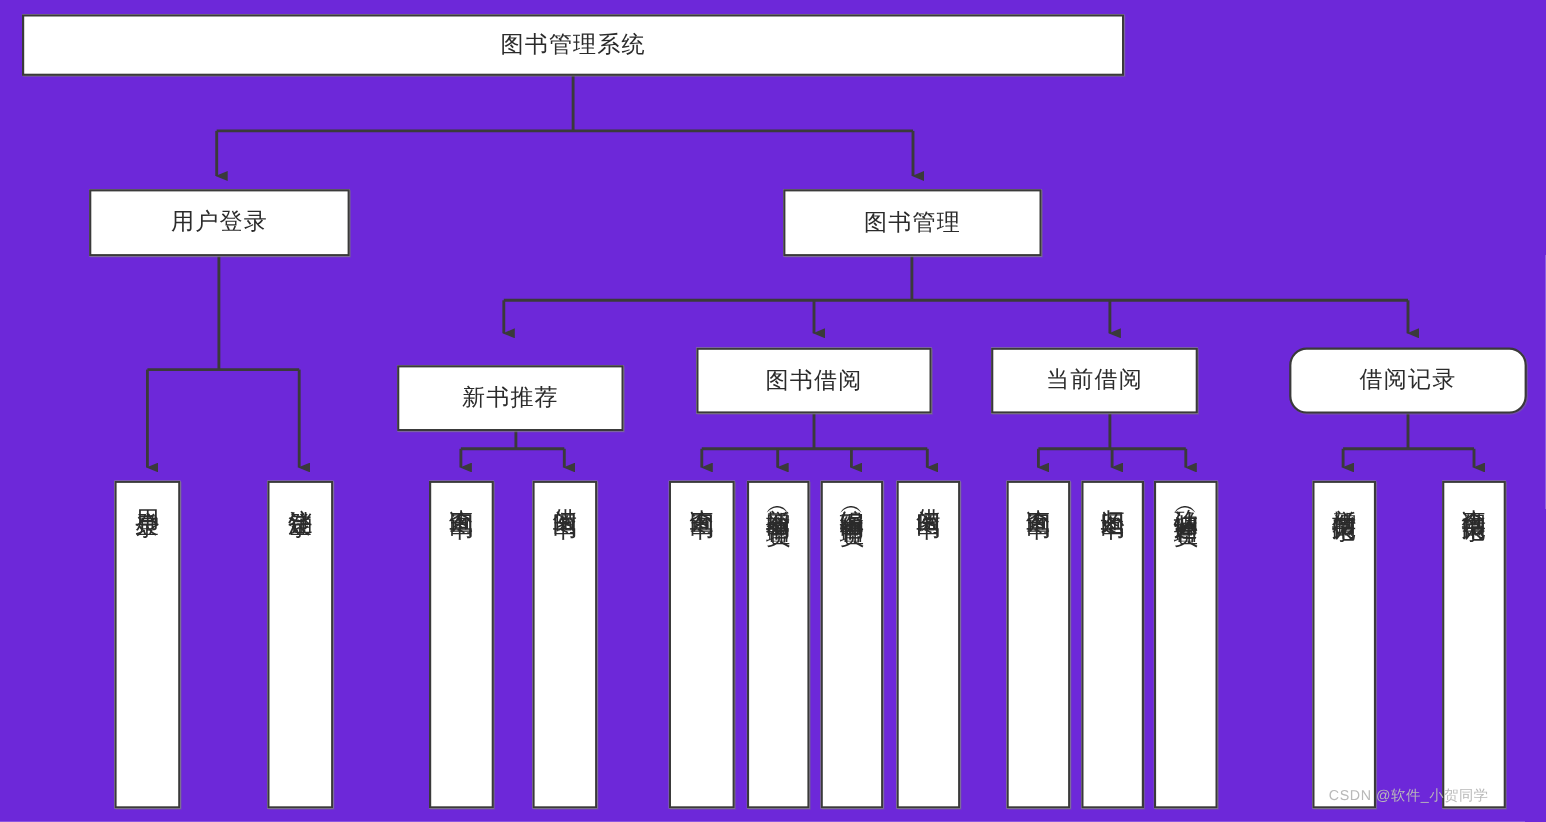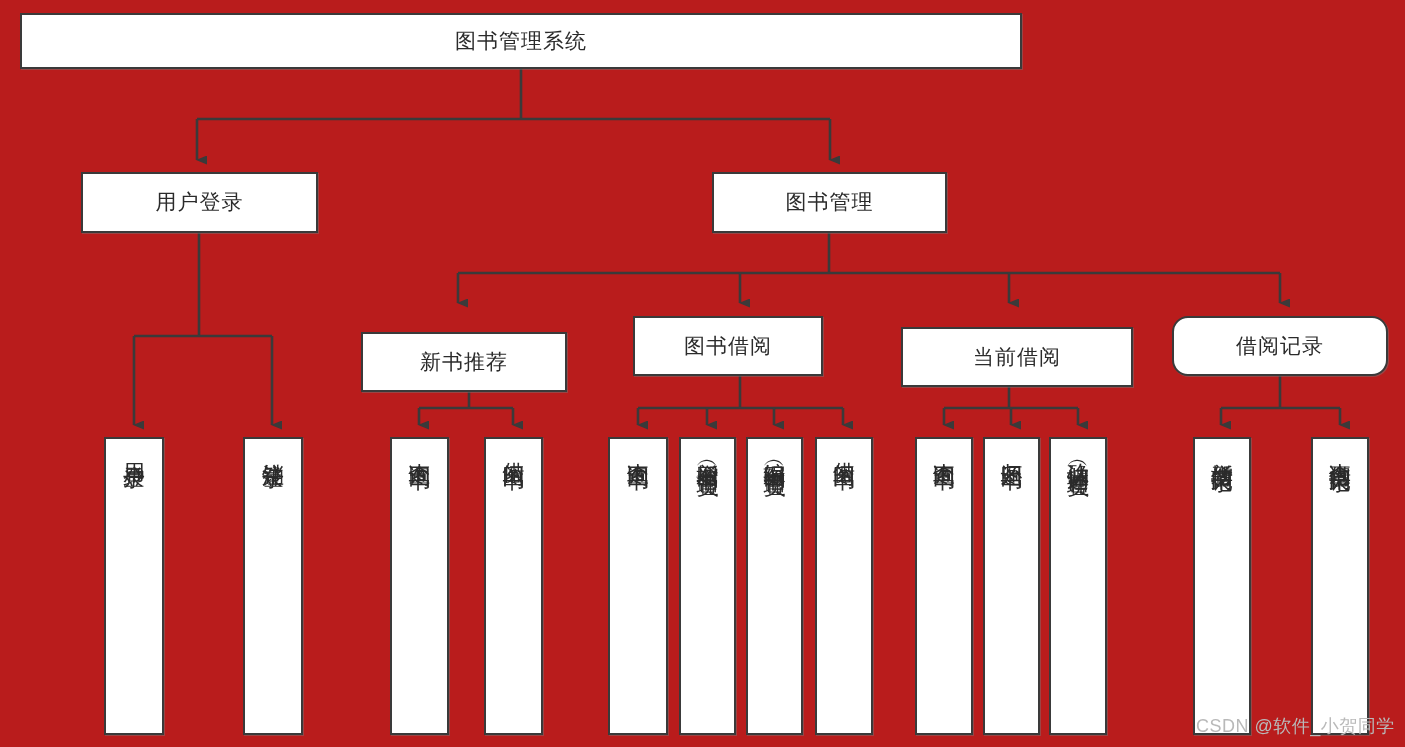--- a/index.html
+++ b/index.html
@@ -4,21 +4,21 @@
 <style>
   html,body{margin:0;padding:0;}
   body{
     background:#ffffff;
     font-family:"Liberation Sans","DejaVu Sans",sans-serif;
   }
   #canvas{
     position:relative;
     width:1405px;
     height:747px;
-    background:#b91c1c;
+    background:#6d28d9;
     overflow:hidden;
   }
   .node{
     position:absolute;
     box-sizing:border-box;
     background:#ffffff;
     border:2px solid #3a3a3a;
     display:flex;
     align-items:center;
     justify-content:center;
@@ -47,24 +47,25 @@
     margin:0 auto;
   }
   svg#wires{
     position:absolute;
     left:0;top:0;
     width:1405px;height:747px;
     pointer-events:none;
   }
   .watermark{
     position:absolute;
-    font-size:18px;
+    font-size:13px;
     color:#b9b9b9;
     white-space:nowrap;
     letter-spacing:0.5px;
+    margin-left:12px;
   }
 </style>
 </head>
 <body>
 
 <div id="canvas">
 
   <svg id="wires" viewBox="0 0 1405 747">
     <defs>
       <marker id="arw" markerWidth="9" markerHeight="11" refX="4.5" refY="10" orient="auto" markerUnits="userSpaceOnUse">
@@ -122,24 +123,24 @@
   <div class="node h-node" style="left:81px;top:172px;width:237px;height:61px;">
     <span class="label">用户登录</span>
   </div>
   <div class="node h-node" style="left:712px;top:172px;width:235px;height:61px;font-family:Liberation Serif, serif;">
     <span class="label">图书管理</span>
   </div>
 
   <div class="node h-node" style="left:361px;top:332px;width:206px;height:60px;">
     <span class="label">新书推荐</span>
   </div>
-  <div class="node h-node" style="left:633px;top:316px;width:190px;height:60px;font-family:Liberation Serif, serif;">
+  <div class="node h-node" style="left:633px;top:316px;width:214px;height:60px;font-family:Liberation Serif, serif;">
     <span class="label">图书借阅</span>
   </div>
-  <div class="node h-node" style="left:901px;top:316px;width:232px;height:60px;margin-top:11px;">
+  <div class="node h-node" style="left:901px;top:316px;width:188px;height:60px;">
     <span class="label">当前借阅</span>
   </div>
   <div class="node h-node" style="left:1172px;top:316px;width:216px;height:60px;border-radius:16px;">
     <span class="label">借阅记录</span>
   </div>
 
   <div class="node v-node" style="left:104px;top:437px;width:60px;height:298px;">
     <span class="label">用户登录</span>
   </div>
   <div class="node v-node" style="left:243px;top:437px;width:60px;height:298px;">

